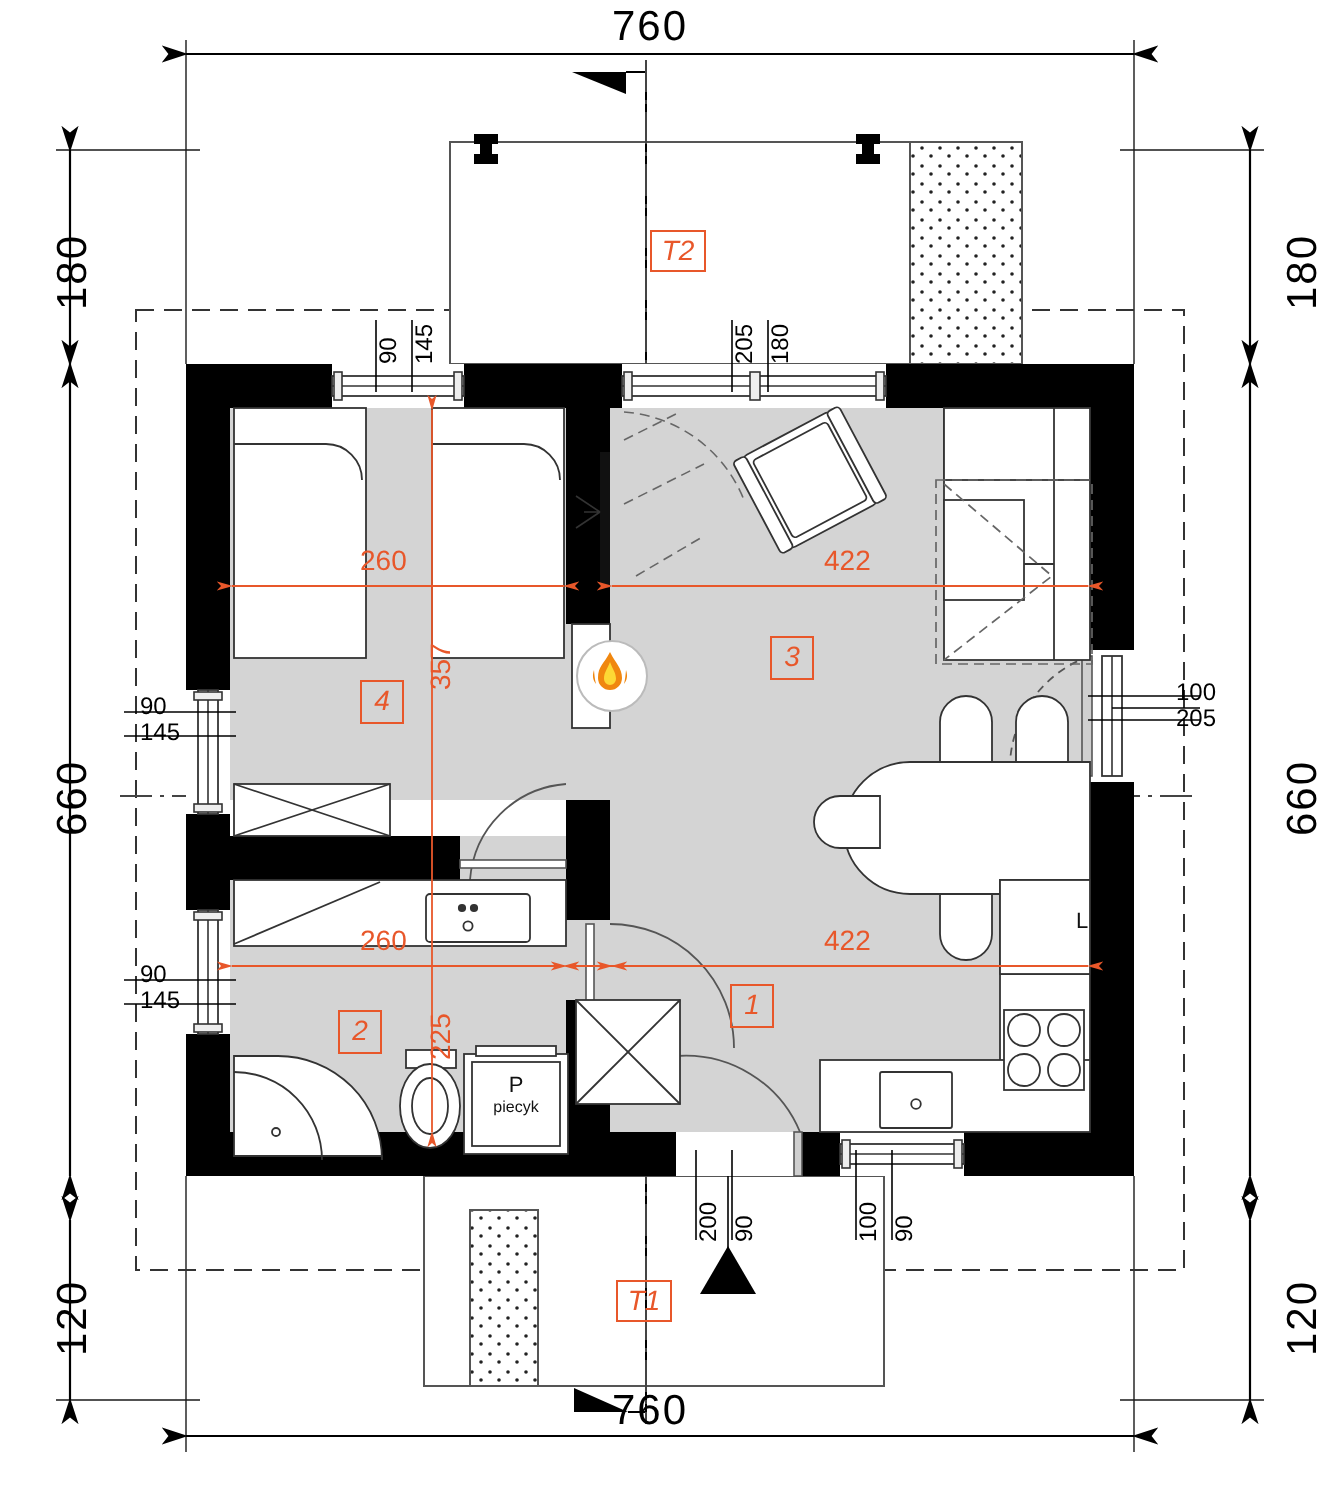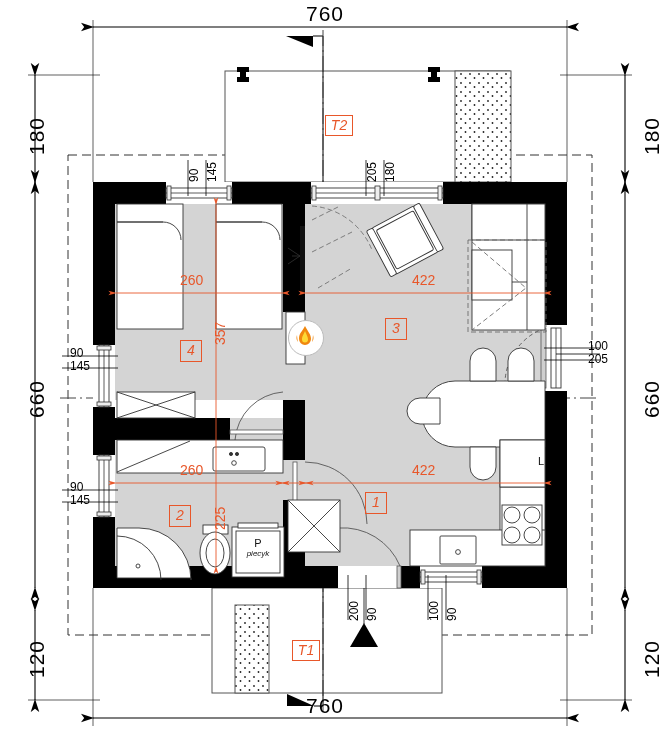--- a/index.html
+++ b/index.html
@@ -25,21 +25,21 @@
     position:absolute;border:1px solid #e8572a;color:#e8572a;
     font-size:14px;font-style:italic;text-align:center;
     width:26px;height:19px;line-height:18px;
   }
   .dimtxt{position:absolute;color:#e8572a;font-size:14px;white-space:nowrap;}
   .dimtxt.v{transform:rotate(-90deg);transform-origin:0 0;}
   .piecyk{
     position:absolute;text-align:center;color:#111;line-height:1.05;
   }
   .piecyk .p1{font-size:11px;}
-  .piecyk .p2{font-size:8px;font-style:italic;}
+  .piecyk .p2{font-size:8px;}
   .fridge{position:absolute;font-size:11px;color:#111;}
   .fire{
     position:absolute;width:34px;height:34px;border-radius:50%;
     background:#fff;border:1px solid #bbb;
   }
 </style>
 </head>
 <body>
 
 <div class="stage">
@@ -403,21 +403,21 @@
 <div class="dimtxt v" style="left:212px;top:530px;">225</div>
 <div class="dimtxt" style="left:412px;top:272px;">422</div>
 <div class="dimtxt" style="left:412px;top:462px;">422</div>
 
 <div class="roombox" style="left:180px;top:340px;">4</div>
 <div class="roombox" style="left:169px;top:505px;">2</div>
 <div class="roombox" style="left:385px;top:318px;">3</div>
 <div class="roombox" style="left:365px;top:492px;">1</div>
 
 <div class="terrbox" style="left:325px;top:115px;">T2</div>
-<div class="terrbox" style="left:292px;top:640px;">T1</div>
+<div class="terrbox" style="left:308px;top:640px;">T1</div>
 
 <div class="piecyk" style="left:241px;top:538px;width:34px;">
   <div class="p1">P</div>
   <div class="p2">piecyk</div>
 </div>
 
 <div class="fridge" style="left:538px;top:455px;">L</div>
 
 <div class="fire" style="left:288px;top:320px;">
   <svg viewBox="0 0 32 32" width="32" height="32" aria-hidden="true">

